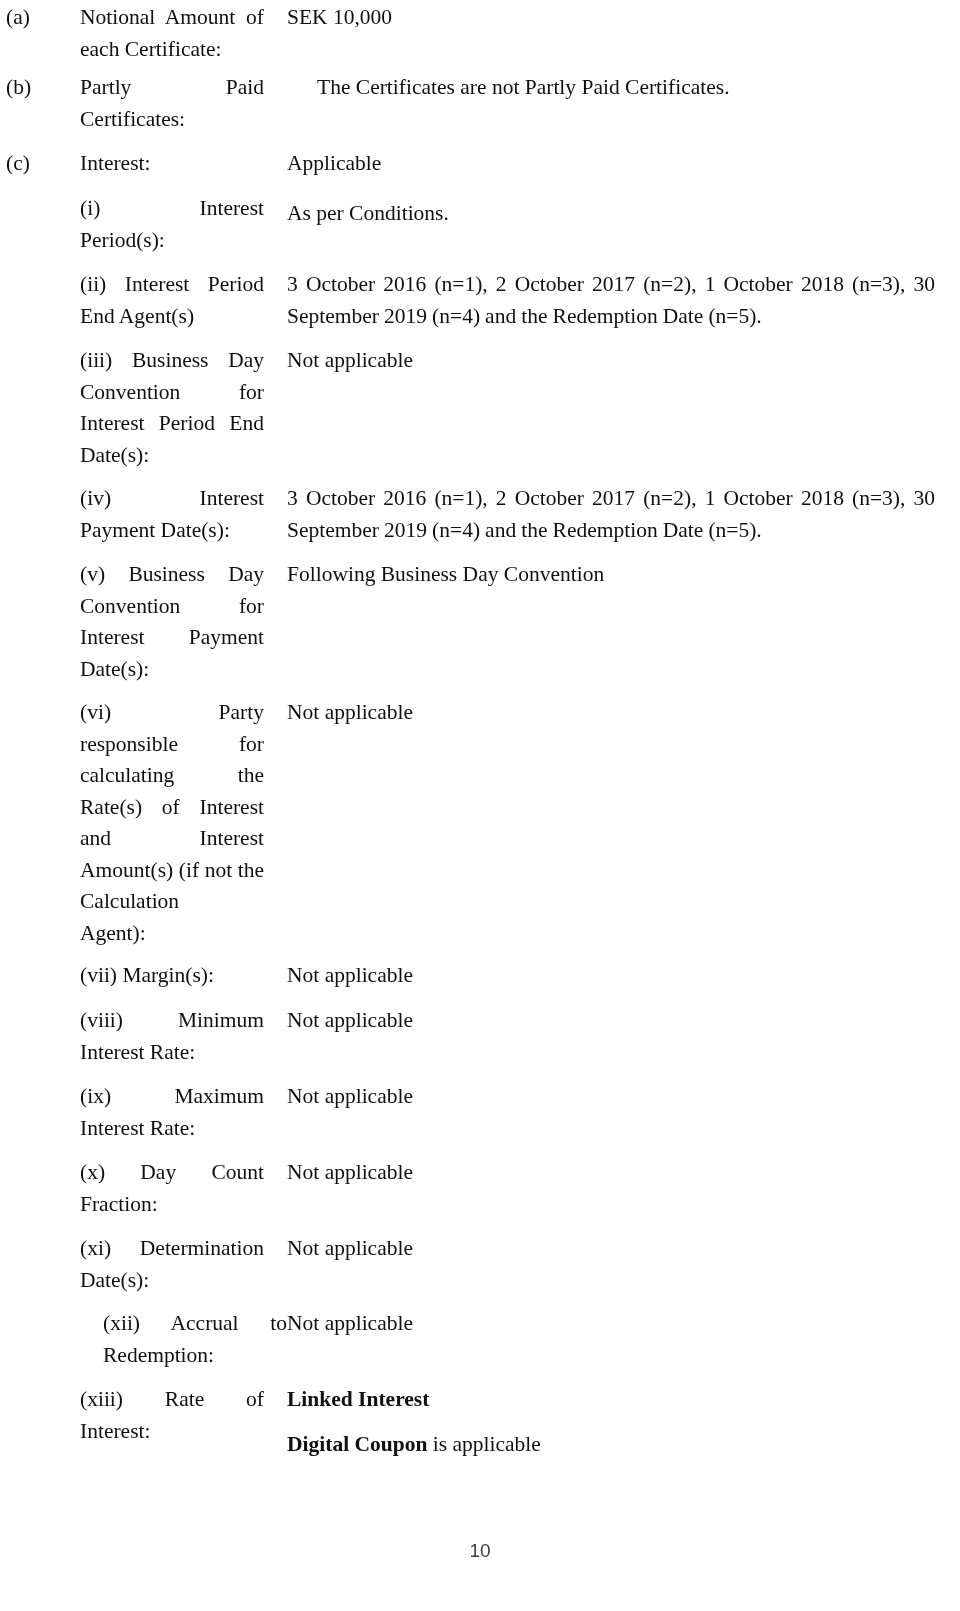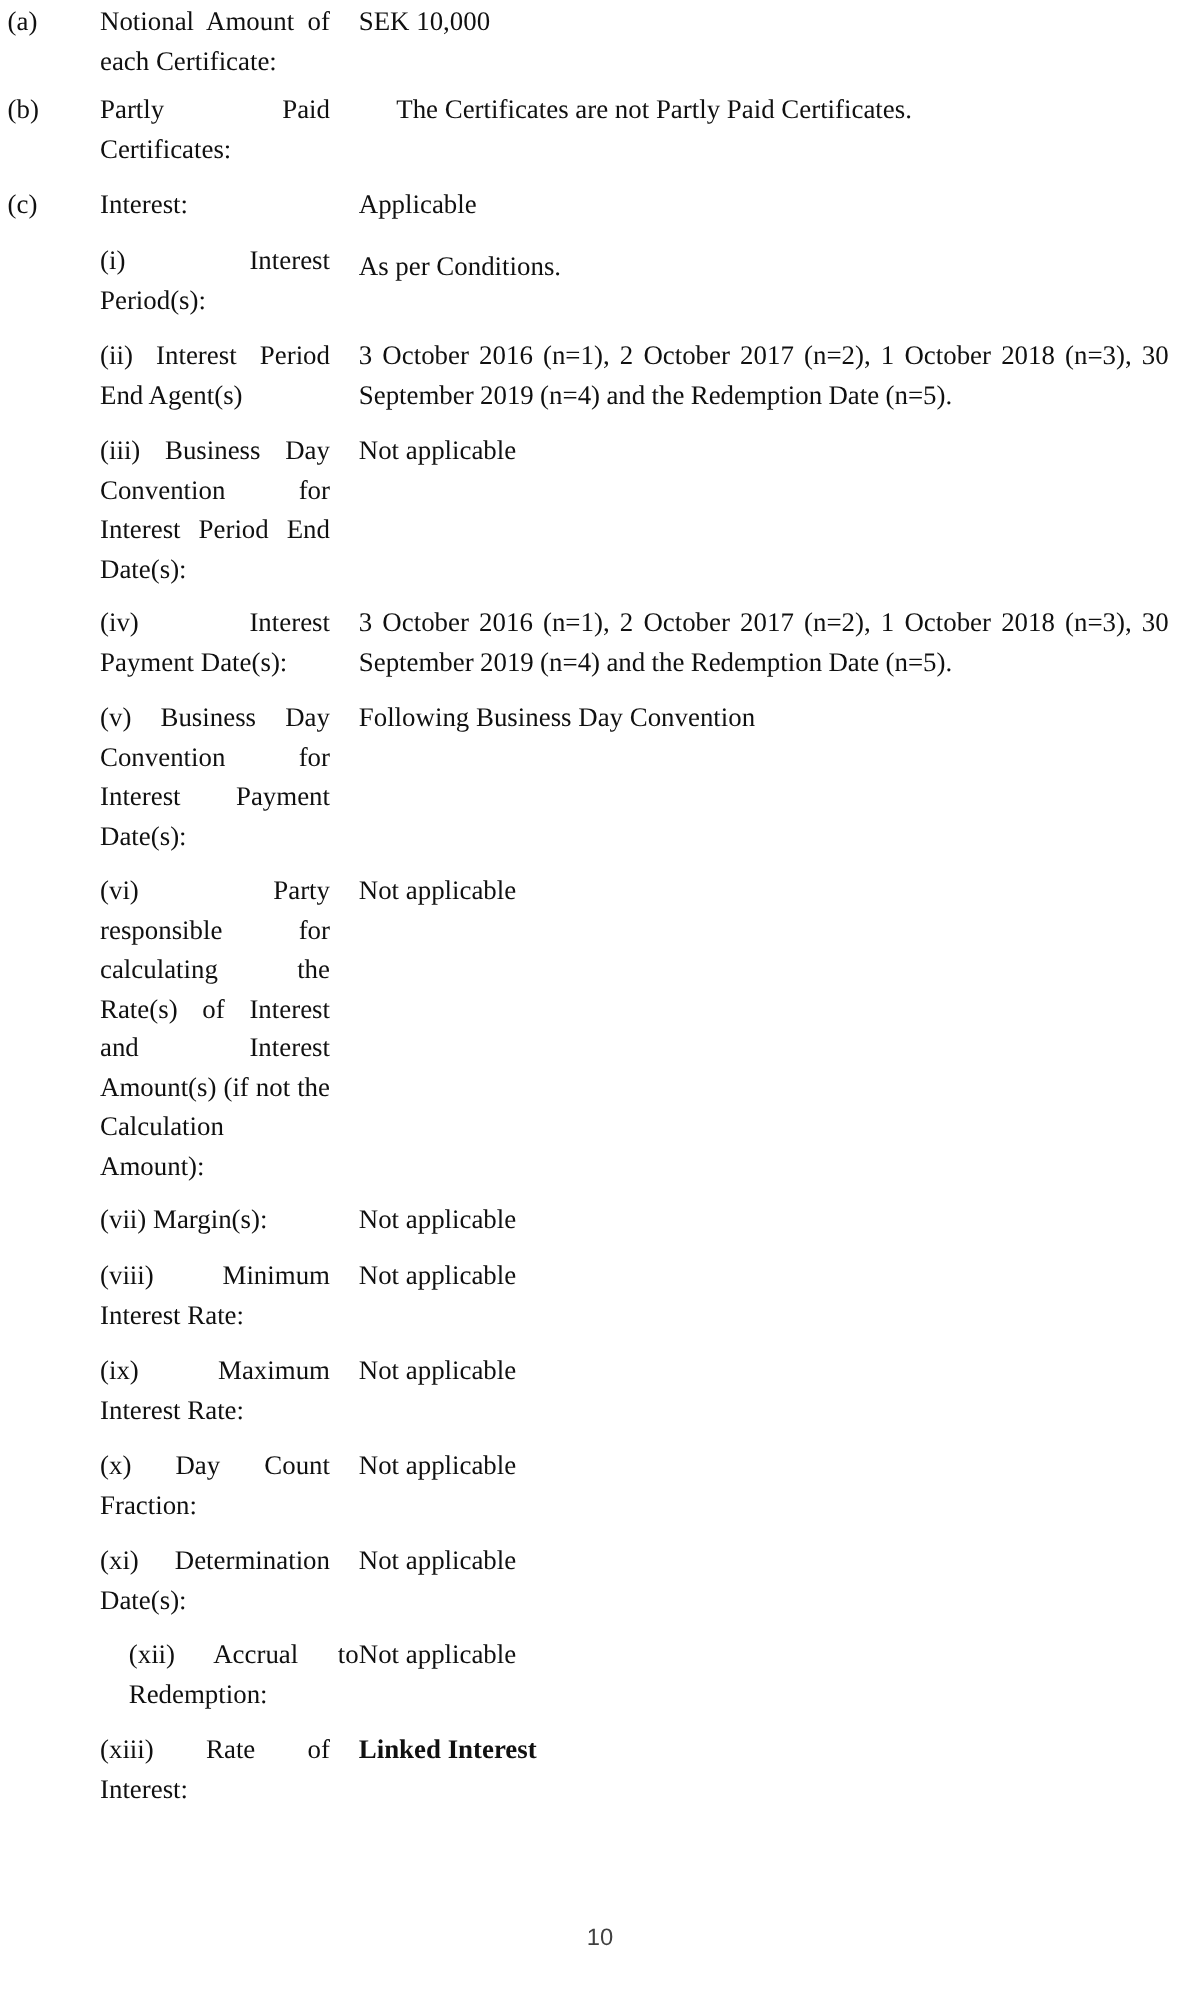--- a/index.html
+++ b/index.html
@@ -153,21 +153,21 @@
 
   <div>
     <div class="label" style="top:697px;">
       <span>(vi) Party</span>
       <span>responsible for</span>
       <span>calculating the</span>
       <span>Rate(s) of Interest</span>
       <span>and Interest</span>
       <span>Amount(s) (if not</span>
       <span>the Calculation</span>
-      <span class="lastline">Amount):</span>
+      <span class="lastline">Agent):</span>
     </div>
     <div class="value" style="top:697px;">Not applicable</div>
   </div>
 
   <div>
     <div class="label flush" style="top:960px;">
       <span>(vii) Margin(s):</span>
     </div>
     <div class="value" style="top:960px;">Not applicable</div>
   </div>
@@ -212,18 +212,19 @@
     <div class="value" style="top:1308px;">Not applicable</div>
   </div>
 
   <div>
     <div class="label" style="top:1384px;">
       <span>(xiii) Rate of</span>
       <span class="lastline">Interest:</span>
     </div>
     <div class="value" style="top:1384px;">
       <b>Linked Interest</b>
+      <span class="line2"><b>Digital Coupon</b><span> is applicable</span></span>
     </div>
   </div>
 
   <div class="footer" style="top:1540px;">10</div>
 
 </div>
 
 </body></html>

